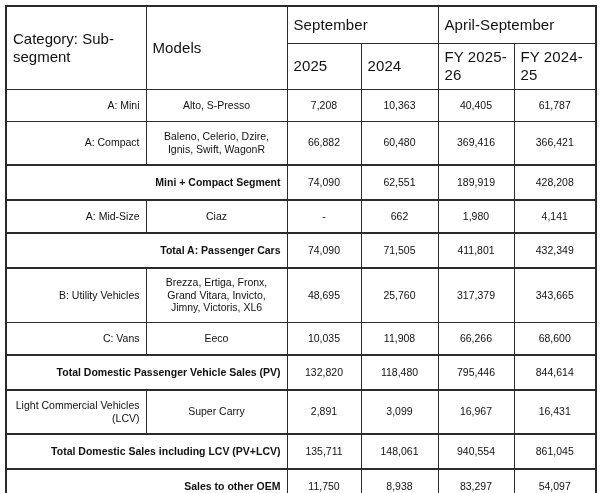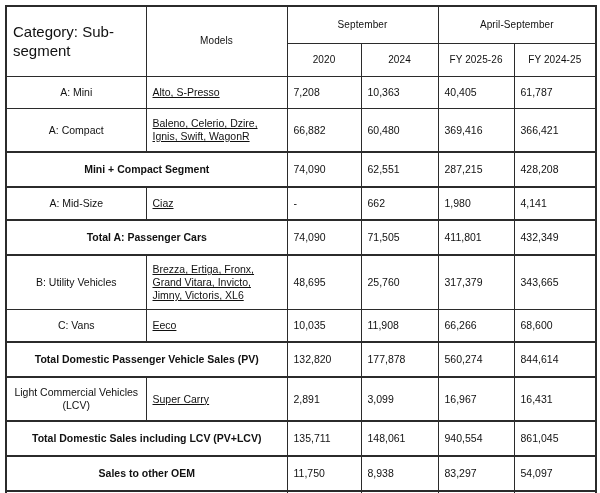--- a/index.html
+++ b/index.html
@@ -39,46 +39,45 @@
   
   col.c-category { width: 140px; }
   col.c-models   { width: 141px; }
   col.c-sep25    { width: 74px; }
   col.c-sep24    { width: 77px; }
   col.c-fy2526   { width: 76px; }
   col.c-fy2425   { width: 82px; }
 
   
   .hdr {
-    text-align: center;
+    text-align: left;
     font-weight: bold;
-    font-size: 10px;
+    font-size: 15px;
     letter-spacing: 0.1px;
   }
   .hdr-left {
     text-align: left;
     font-weight: bold;
     font-size: 15px;
   }
   .hdr-group { height: 28px; }
   .hdr-year  { height: 24px; }
   .hdr-stub  { height: 52px; }
 
   
   .label {
+    text-align: right;
+    white-space: normal;
+  }
+  .models {
     text-align: center;
     white-space: normal;
   }
-  .models {
-    text-align: left;
-    white-space: normal;
-    text-decoration: underline;
-  }
   .num {
-    text-align: left;
+    text-align: center;
     white-space: nowrap;
     padding-right: 8px;
   }
   tr.data-row td { height: 23px; }
   tr.data-row.tall td { height: 34px; }
   tr.data-row.taller td { height: 45px; }
 
   
   tr.total-row td {
     font-weight: normal;
@@ -107,21 +106,21 @@
       <col class="c-fy2425">
     </colgroup>
     <thead>
       <tr>
         <th class="hdr-left hdr-stub" rowspan="2">Category: Sub-segment</th>
         <th class="hdr hdr-stub" rowspan="2">Models</th>
         <th class="hdr hdr-group" colspan="2">September</th>
         <th class="hdr hdr-group" colspan="2">April-September</th>
       </tr>
       <tr>
-        <th class="hdr hdr-year">2020</th>
+        <th class="hdr hdr-year">2025</th>
         <th class="hdr hdr-year">2024</th>
         <th class="hdr hdr-year">FY 2025-26</th>
         <th class="hdr hdr-year">FY 2024-25</th>
       </tr>
     </thead>
     <tbody id="table-body">
         <tr class="data-row ">
           <td class="label">A: Mini</td>
           <td class="models">Alto, S-Presso</td>
           <td class="num">7,208</td>
@@ -134,21 +133,21 @@
           <td class="models">Baleno, Celerio, Dzire, Ignis, Swift, WagonR</td>
           <td class="num">66,882</td>
           <td class="num">60,480</td>
           <td class="num">369,416</td>
           <td class="num">366,421</td>
         </tr>
         <tr class="total-row">
           <td class="label" colspan="2">Mini + Compact Segment</td>
           <td class="num">74,090</td>
           <td class="num">62,551</td>
-          <td class="num">287,215</td>
+          <td class="num">189,919</td>
           <td class="num">428,208</td>
         </tr>
         <tr class="data-row ">
           <td class="label">A: Mid-Size</td>
           <td class="models">Ciaz</td>
           <td class="num">-</td>
           <td class="num">662</td>
           <td class="num">1,980</td>
           <td class="num">4,141</td>
         </tr>
@@ -171,22 +170,22 @@
           <td class="label">C: Vans</td>
           <td class="models">Eeco</td>
           <td class="num">10,035</td>
           <td class="num">11,908</td>
           <td class="num">66,266</td>
           <td class="num">68,600</td>
         </tr>
         <tr class="total-row">
           <td class="label" colspan="2">Total Domestic Passenger Vehicle Sales (PV)</td>
           <td class="num">132,820</td>
-          <td class="num">177,878</td>
-          <td class="num">560,274</td>
+          <td class="num">118,480</td>
+          <td class="num">795,446</td>
           <td class="num">844,614</td>
         </tr>
         <tr class="data-row tall">
           <td class="label">Light Commercial Vehicles (LCV)</td>
           <td class="models">Super Carry</td>
           <td class="num">2,891</td>
           <td class="num">3,099</td>
           <td class="num">16,967</td>
           <td class="num">16,431</td>
         </tr>

